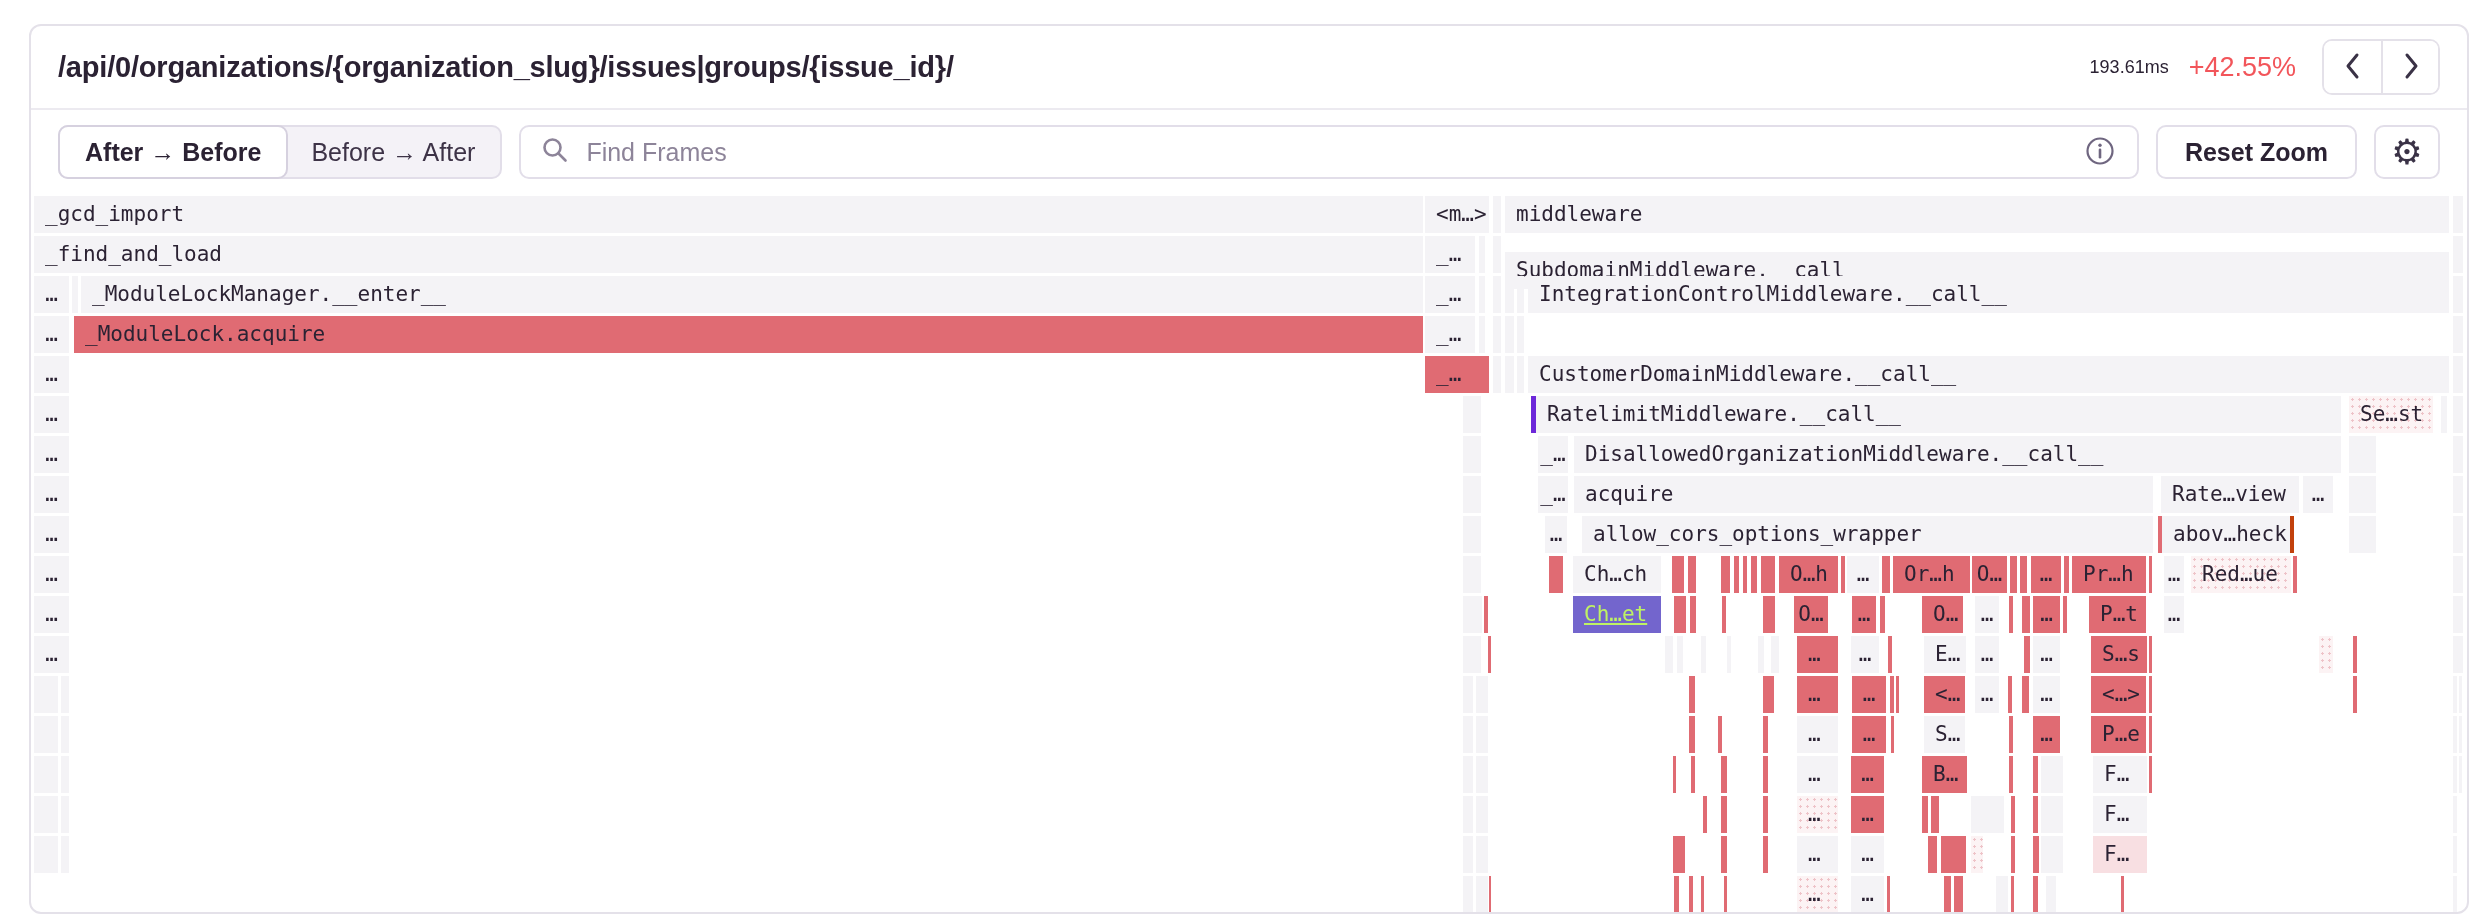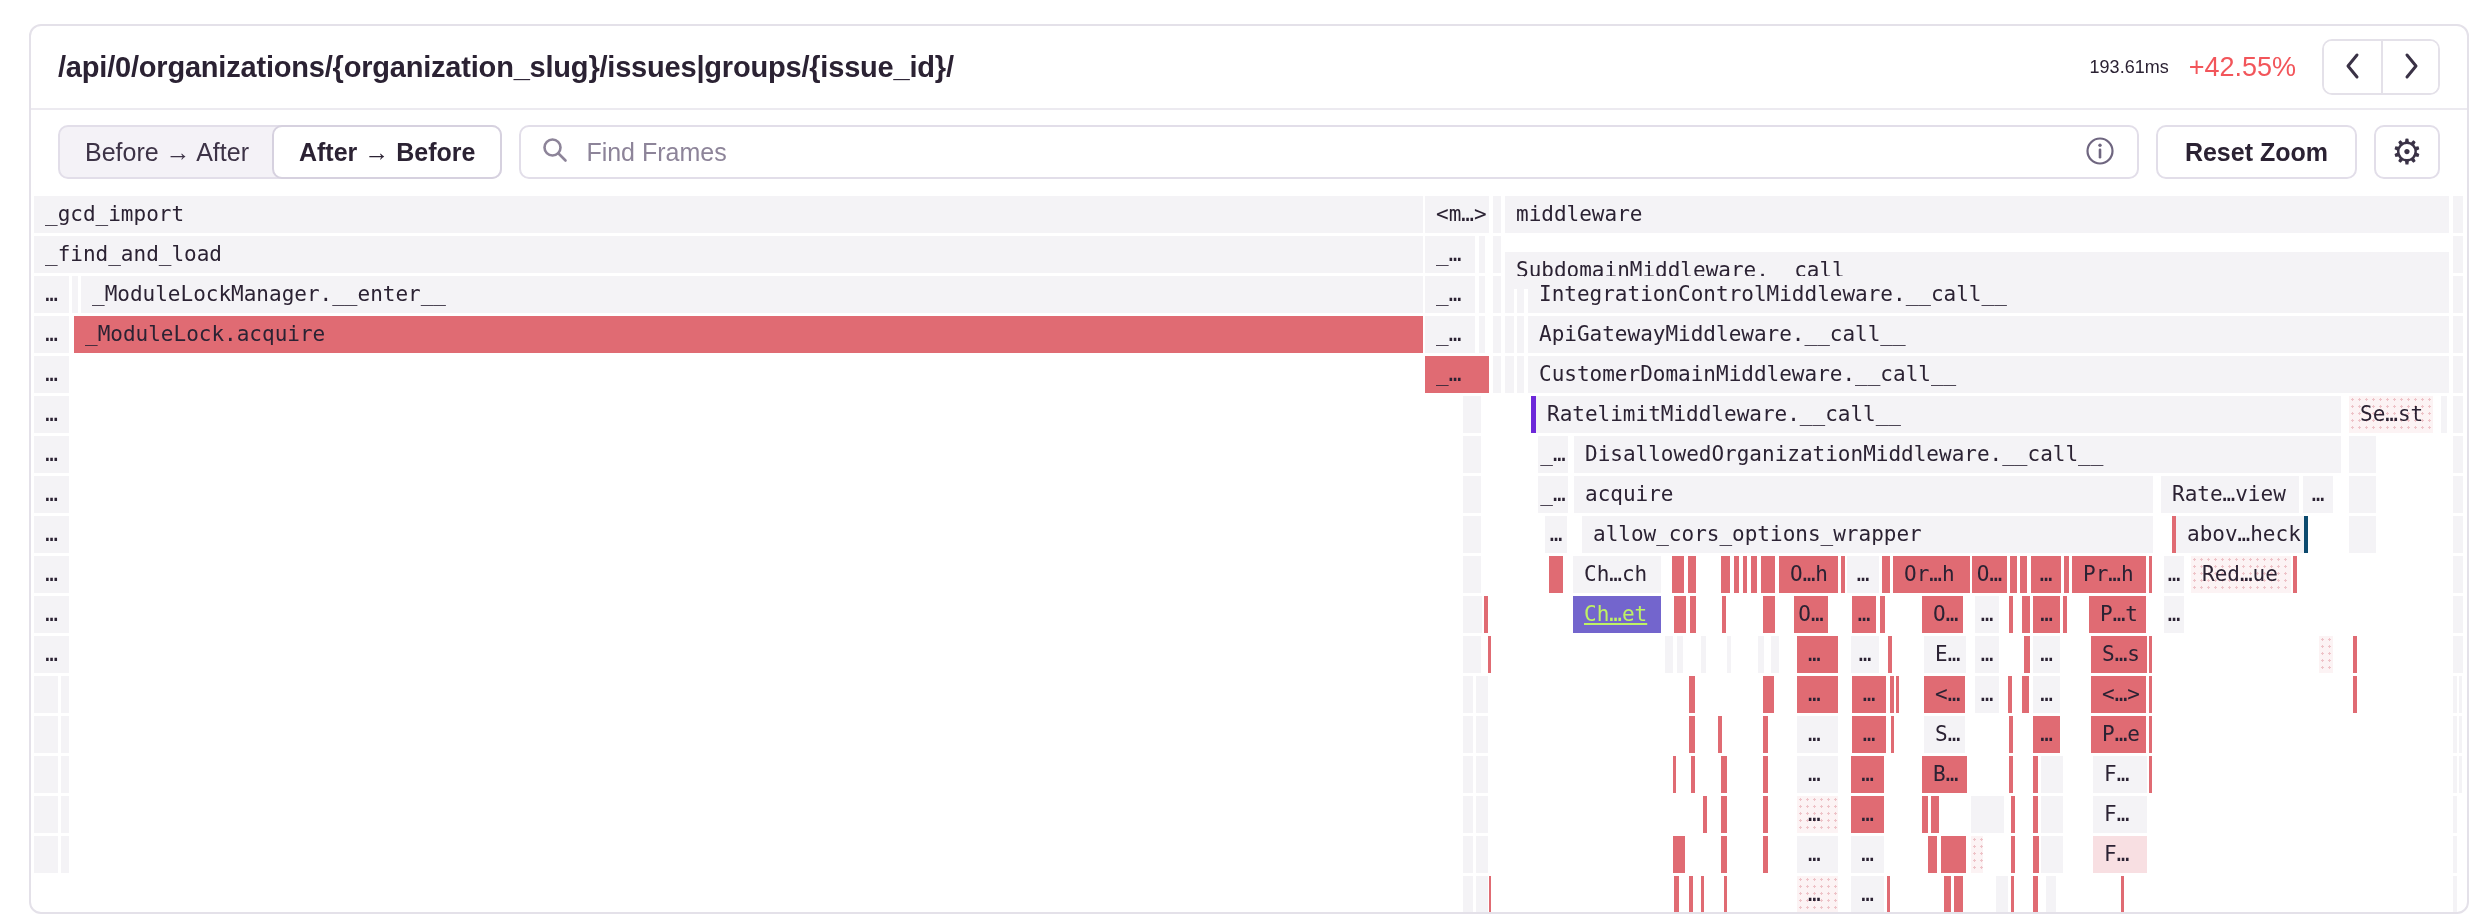--- a/index.html
+++ b/index.html
@@ -37,21 +37,21 @@
     font-family:"DejaVu Sans Mono","Liberation Mono",monospace;font-size:21px;
     padding:0 4px 0 11px;white-space:nowrap;overflow:hidden;color:#2b2233;cursor:pointer;
   }
   .sm{padding:0;text-align:center;}
   .c-g{background:#f4f3f6;}
   .c-r{background:#e06b73;}
   .c-p{background:#7365cd;color:#bef264;text-decoration:underline;}
   .c-L{background:#fcf3f4;background-image:radial-gradient(#eec3c8 1.3px,transparent 1.4px);background-size:7px 7px;}
   .c-P{background:#f8dfe2;}
   .c-b{background:#f4f3f6;border-left:5px solid #6d28d9;}
-  .c-B{background:#f4f3f6;border-left:4px solid #e06b73;border-right:4px solid #0c4a6e;margin-left:14px;}
+  .c-B{background:#f4f3f6;border-left:4px solid #e06b73;border-right:4px solid #c2410c;}
 </style>
 </head>
 <body>
 
 <div class="panel">
 
   <div class="header">
     <div class="title">/api/0/organizations/{organization_slug}/issues|groups/{issue_id}/</div>
     <div class="duration">193.61ms</div>
     <div class="delta">+42.55%</div>
@@ -68,22 +68,22 @@
           <svg width="22" height="32" viewBox="0 0 22 32">
               <path d="M7 5 L16 16 L7 27" fill="none" stroke="#3a3246" stroke-width="3" stroke-linecap="round" stroke-linejoin="round"></path>
             </svg>
         </span>
       </button>
     </div>
   </div>
 
   <div class="toolbar">
     <div class="seg">
+      <button class="opt active">After → Before</button>
       <button class="opt">Before → After</button>
-      <button class="opt active">After → Before</button>
     </div>
     <div class="search">
       <span>
         <svg width="28" height="28" viewBox="0 0 28 28">
             <circle cx="11.5" cy="11.5" r="8" fill="none" stroke="#8d8499" stroke-width="2.6"></circle>
             <line x1="17.5" y1="17.5" x2="24.5" y2="24.5" stroke="#8d8499" stroke-width="2.6" stroke-linecap="round"></line>
           </svg>
       </span>
       <input type="text" placeholder="Find Frames" style="">
       <button class="info-btn">
@@ -124,21 +124,20 @@
       <div class="cell c-g sm" style="left: 1486px; top: 80px; width: 7px; height: 37px;"></div>
       <div class="cell c-g" style="left: 1497px; top: 80px; width: 921px; height: 37px;">IntegrationControlMiddleware.__call__</div>
       <div class="cell c-g sm" style="left: 2422px; top: 80px; width: 10px; height: 37px;"></div>
       <div class="cell c-g sm" style="left: 3px; top: 120px; width: 35px; height: 37px;">…</div>
       <div class="cell c-r" style="left: 43px; top: 120px; width: 1349px; height: 37px;">_ModuleLock.acquire</div>
       <div class="cell c-g" style="left: 1394px; top: 120px; width: 50px; height: 37px;">_…</div>
       <div class="cell c-g sm" style="left: 1448px; top: 120px; width: 6px; height: 37px;"></div>
       <div class="cell c-g sm" style="left: 1462px; top: 120px; width: 8px; height: 37px;"></div>
       <div class="cell c-g sm" style="left: 1474px; top: 120px; width: 9px; height: 37px;"></div>
       <div class="cell c-g sm" style="left: 1486px; top: 120px; width: 7px; height: 37px;"></div>
-      <div class="cell c-g" style="left: 1497px; top: 120px; width: 921px; height: 37px;">ApiGatewayMiddleware.__call__</div>
       <div class="cell c-g sm" style="left: 2422px; top: 120px; width: 10px; height: 37px;"></div>
       <div class="cell c-g sm" style="left: 3px; top: 160px; width: 35px; height: 37px;">…</div>
       <div class="cell c-r" style="left: 1394px; top: 160px; width: 64px; height: 37px;">_…</div>
       <div class="cell c-g sm" style="left: 1462px; top: 160px; width: 8px; height: 37px;"></div>
       <div class="cell c-g sm" style="left: 1474px; top: 160px; width: 9px; height: 37px;"></div>
       <div class="cell c-g sm" style="left: 1486px; top: 160px; width: 7px; height: 37px;"></div>
       <div class="cell c-g" style="left: 1497px; top: 160px; width: 921px; height: 37px;">CustomerDomainMiddleware.__call__</div>
       <div class="cell c-g sm" style="left: 2422px; top: 160px; width: 10px; height: 37px;"></div>
       <div class="cell c-g sm" style="left: 3px; top: 200px; width: 35px; height: 37px;">…</div>
       <div class="cell c-g sm" style="left: 1432px; top: 200px; width: 18px; height: 37px;"></div>

